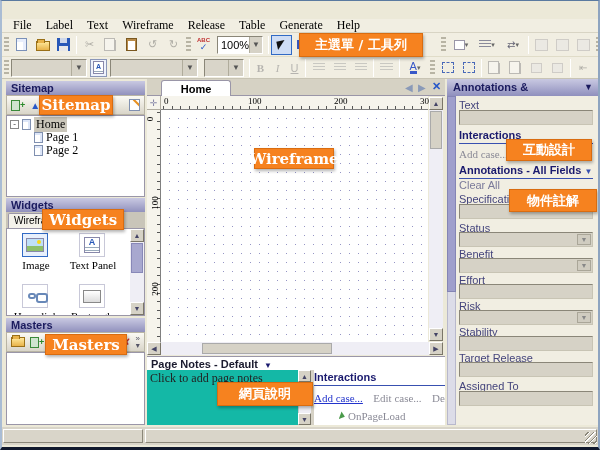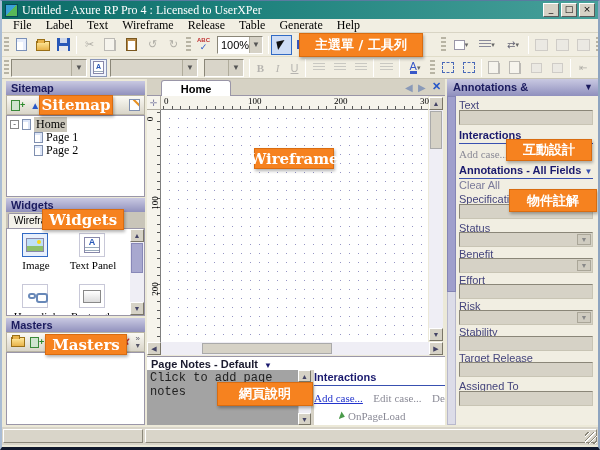--- a/index.html
+++ b/index.html
@@ -104,22 +104,22 @@
   .ruler-v .num{position:absolute;left:1px;font-size:9px;color:#000;font-family:"Liberation Serif",serif;
     transform:rotate(-90deg);transform-origin:center;}
   .ruler-corner{position:absolute;left:145px;top:95px;width:14px;height:14px;background:#f6f4ec;
     border-right:1px solid #b0aca0;border-bottom:1px solid #b0aca0;color:#88a;font-size:9px;line-height:14px;text-align:center;}
   .canvas{position:absolute;left:159px;top:109px;width:267px;height:232px;background:#fff;
     background-image:radial-gradient(circle,#9595c5 0.9px,transparent 1px);background-size:9px 9px;background-position:4px 4px;}
   .hscroll{position:absolute;left:145px;top:341px;width:296px;height:13px;background:#efeef5;}
   
   .notes-hdr{position:absolute;left:145px;top:355px;width:298px;height:14px;background:#fff;
     border-top:1px solid #9a96a8;font-size:11px;font-weight:bold;color:#1a1a2e;padding:1px 4px;}
-  .notes-body{position:absolute;left:145px;top:369px;width:151px;height:55px;background:#a3a3a3;
-    font-family:Liberation Mono, monospace;font-size:12px;color:#222;padding:1px 3px;}
+  .notes-body{position:absolute;left:145px;top:369px;width:151px;height:55px;background:#14b8a6;
+    font-family:Liberation Serif, serif;font-size:12px;color:#222;padding:1px 3px;}
   .notes-scroll{position:absolute;left:296px;top:369px;width:13px;height:55px;background:#efeef5;border-left:1px solid #ccc;}
   .int-panel{position:absolute;left:312px;top:369px;width:131px;height:55px;background:#fff;overflow:hidden;}
   .int-title{font-size:11px;font-weight:bold;color:#1a1a6e;border-bottom:1px solid #3850b0;padding:1px 0 2px 0;}
   .link-blue{color:#2233cc;text-decoration:underline;font-family:"Liberation Serif",serif;font-size:11px;}
   .link-gray{color:#8a8a96;font-family:"Liberation Serif",serif;font-size:11px;}
   .cursor-ico{display:inline-block;width:0;height:0;border-left:5px solid #4a9a4a;border-top:4px solid transparent;
     border-bottom:4px solid transparent;transform:rotate(20deg);margin:0 3px 0 14px;}
   
   .rp-hdr{position:absolute;left:445px;top:78px;width:152px;height:17px;
     background:linear-gradient(#c9c9e2,#8f8fbd);color:#1a1a5e;font-size:11px;font-weight:bold;
@@ -144,27 +144,20 @@
     display:flex;align-items:center;justify-content:center;font-weight:bold;white-space:nowrap;
     box-shadow:1px 2px 3px rgba(0,0,0,.3);z-index:50;}
   .ov-en{font-family:"DejaVu Serif",serif;font-size:15px;}
   .ov-cjk{font-family:"DejaVu Sans",sans-serif;font-size:13px;}
 </style>
 </head>
 <body>
 
 <div class="window">
 
-  <div class="titlebar">
-    <span class="app-icon"></span>
-    <span class="title-text">Untitled - Axure RP Pro 4 : Licensed to UserXPer</span>
-    <span class="win-btn">_</span>
-    <span class="win-btn">□</span>
-    <span class="win-btn">×</span>
-  </div>
 
   <div class="menubar">
     <span class="menu-item">File</span>
     <span class="menu-item">Label</span>
     <span class="menu-item">Text</span>
     <span class="menu-item">Wireframe</span>
     <span class="menu-item">Release</span>
     <span class="menu-item">Table</span>
     <span class="menu-item">Generate</span>
     <span class="menu-item">Help</span>

